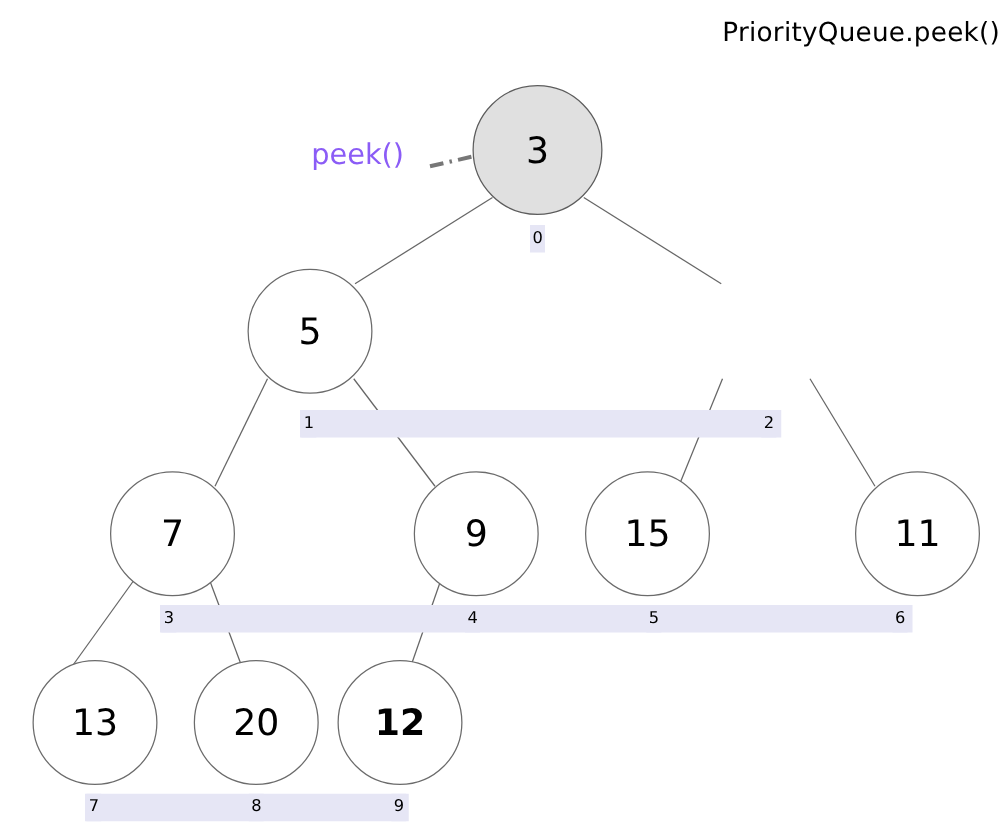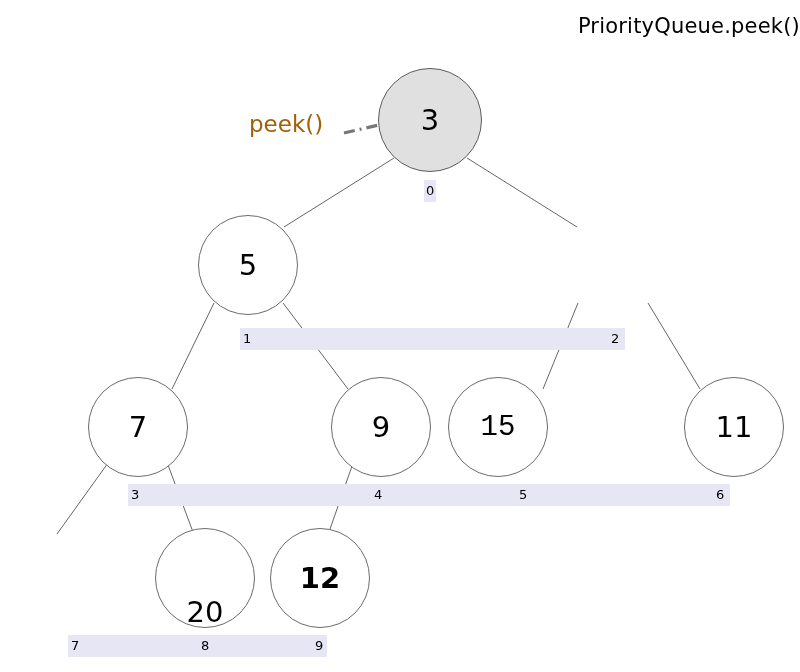--- a/index.html
+++ b/index.html
@@ -67,21 +67,21 @@
     line-height: 22px;
     height: 22px;
     padding: 0 2px;
     font-family: "DejaVu Sans", sans-serif;
   }
   #peek-label {
     position: absolute;
     left: 249px;
     top: 111px;
     font-size: 23px;
-    color: #a16207;
+    color: #8b5cf6;
     font-family: "DejaVu Sans", sans-serif;
   }
 </style>
 </head>
 <body>
 
 <div id="canvas">
 
   <div id="title">PriorityQueue.peek()</div>
 
@@ -127,27 +127,30 @@
   <div class="node" style="left:198px; top:215px; width:100px; height:100px;">
     <span class="node-label">5</span>
   </div>
 
   <div class="node" style="left:88px;  top:377px; width:100px; height:100px;">
     <span class="node-label">7</span>
   </div>
   <div class="node" style="left:331px; top:377px; width:100px; height:100px;">
     <span class="node-label">9</span>
   </div>
-  <div class="node" style="left:448px; top:377px; width:100px; height:100px;font-family:Liberation Mono, monospace;">
+  <div class="node" style="left:468px; top:377px; width:100px; height:100px;">
     <span class="node-label">15</span>
   </div>
   <div class="node" style="left:684px; top:377px; width:100px; height:100px;">
     <span class="node-label">11</span>
   </div>
 
-  <div class="node" style="left:155px; top:528px; width:100px; height:100px;align-items:flex-end;">
+  <div class="node" style="left:26px;  top:528px; width:100px; height:100px;">
+    <span class="node-label">13</span>
+  </div>
+  <div class="node" style="left:155px; top:528px; width:100px; height:100px;">
     <span class="node-label">20</span>
   </div>
   <div class="node" style="left:270px; top:528px; width:100px; height:100px;font-weight:bold;">
     <span class="node-label">12</span>
   </div>
 
 </div>
 
 </body></html>

